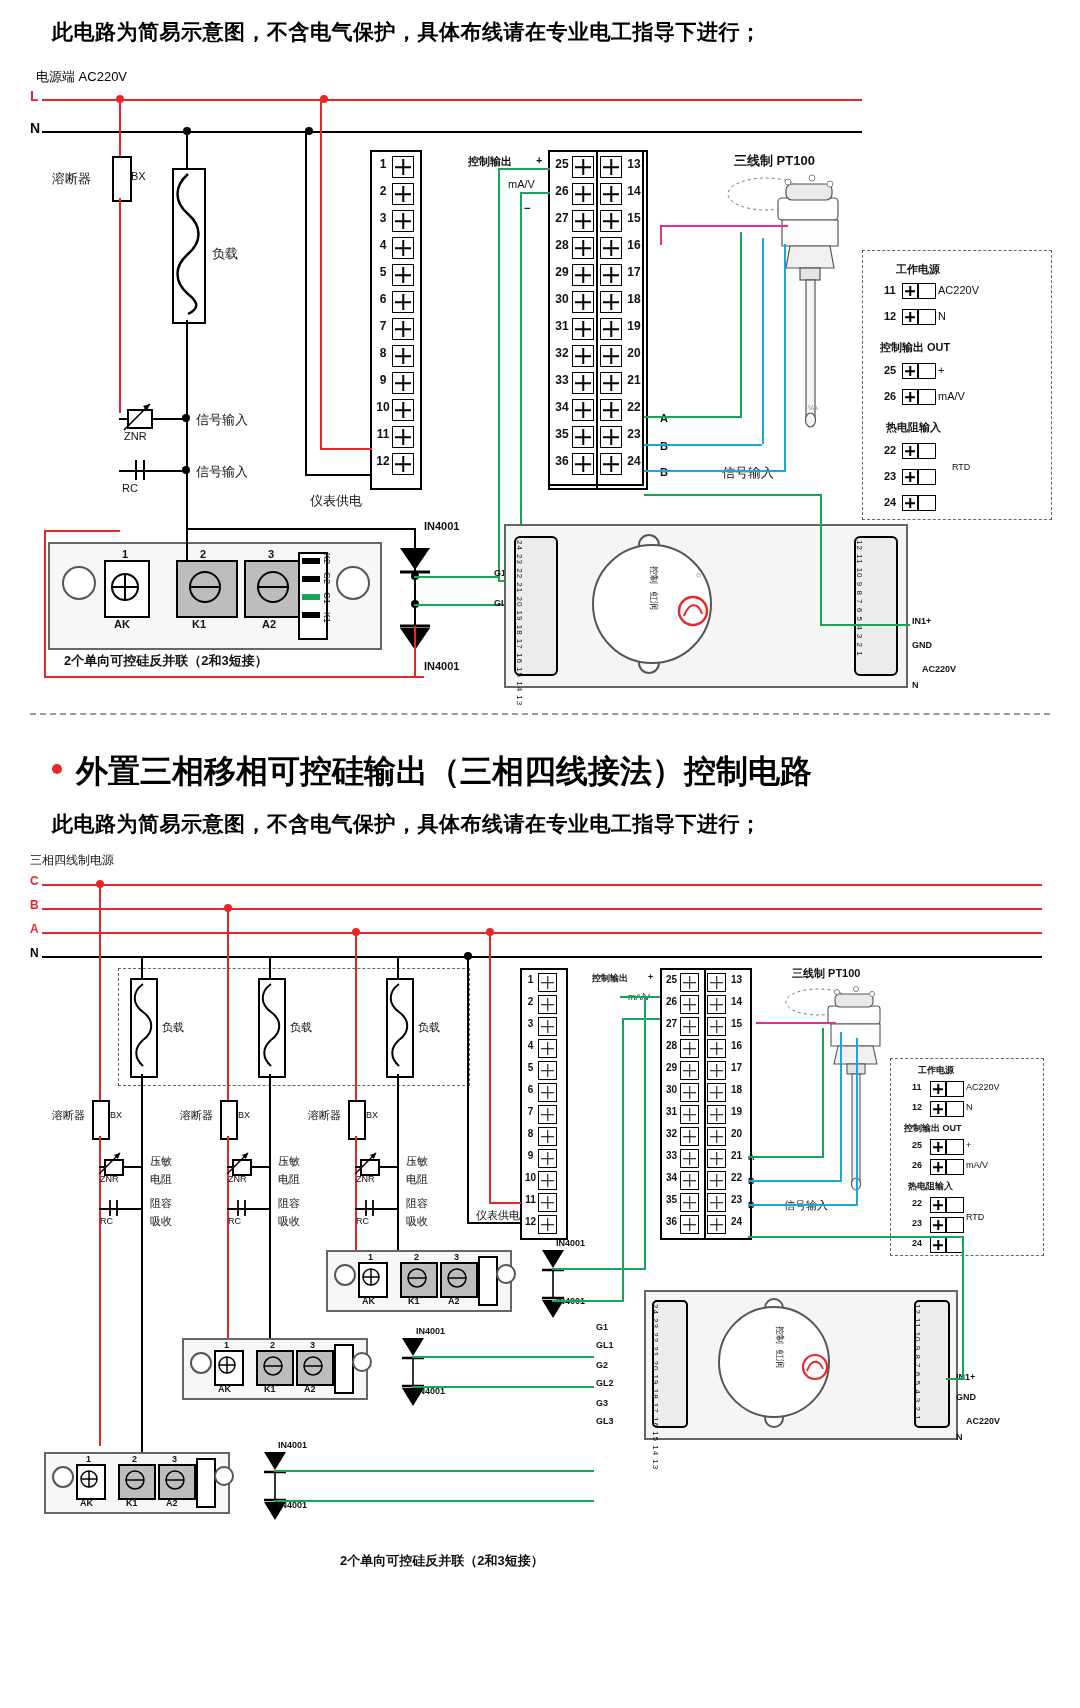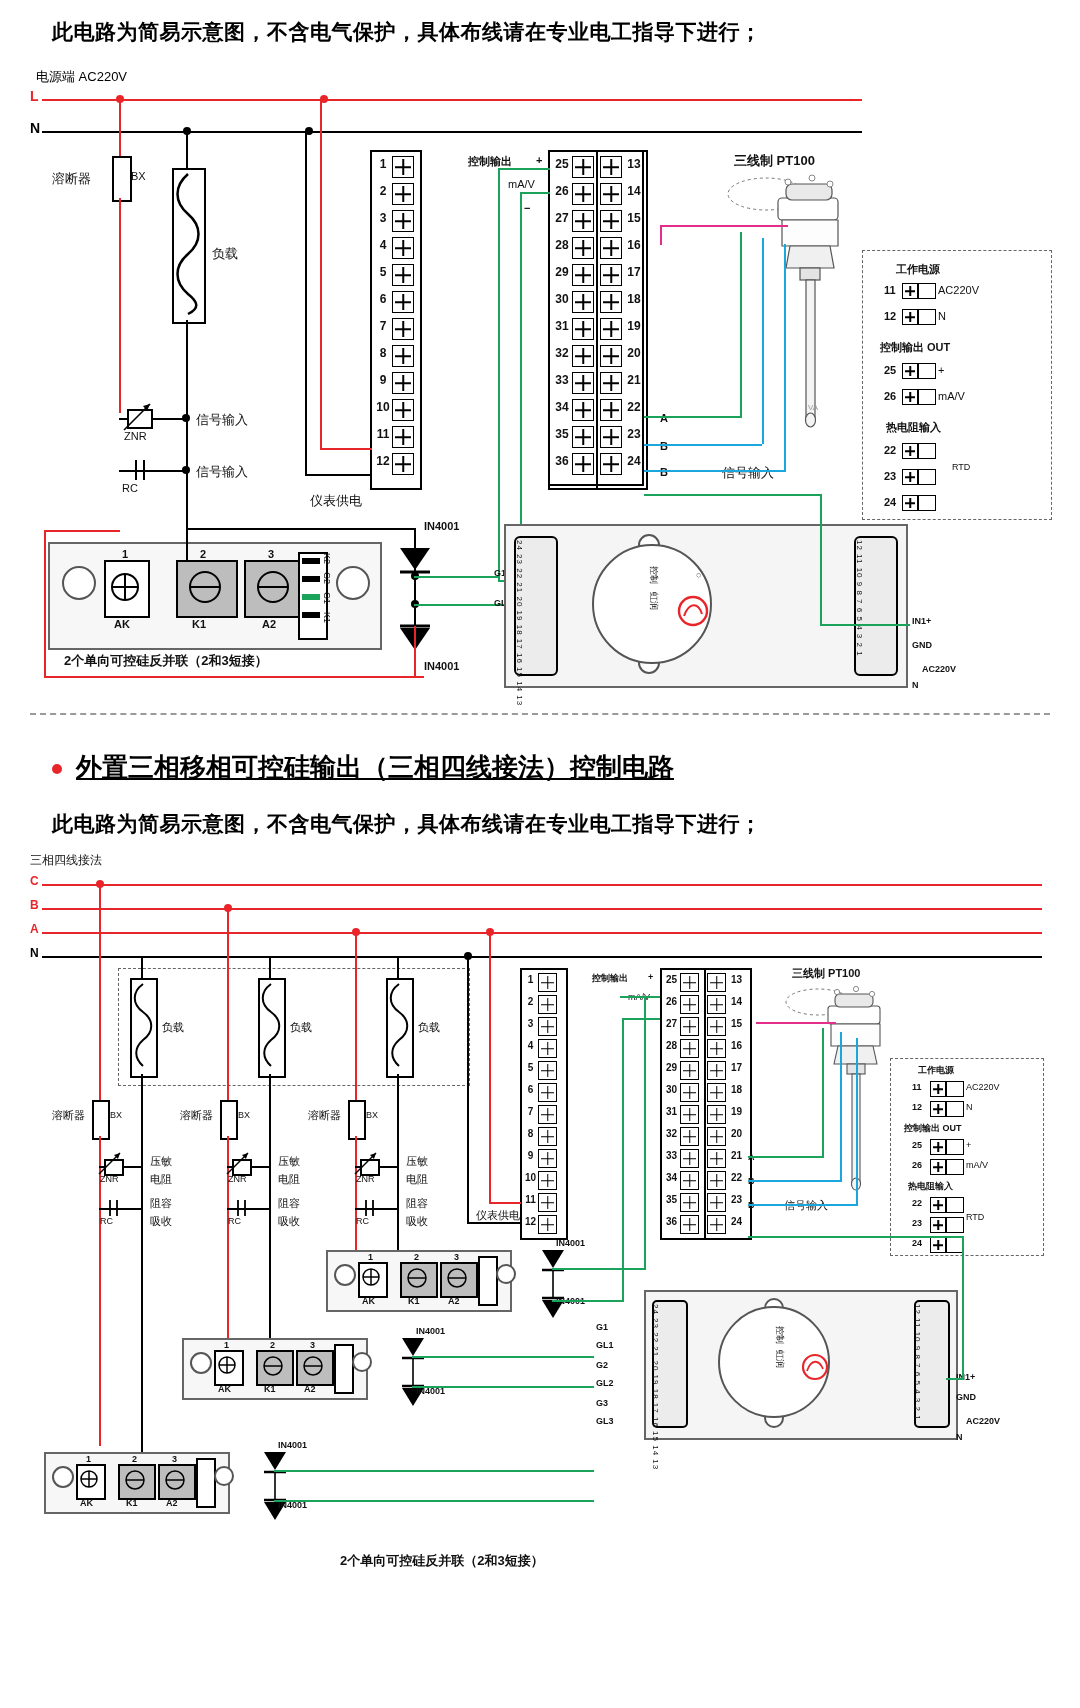--- a/index.html
+++ b/index.html
@@ -1,20 +1,20 @@
 <!DOCTYPE html>
 <html><head>
 <meta charset="utf-8">
 <style>
   html,body{margin:0;padding:0;background:#ffffff;}
   body{width:1080px;height:1708px;position:relative;font-family:"Liberation Sans","DejaVu Sans",sans-serif;color:#111;}
   .page{position:absolute;left:0;top:0;width:1080px;height:1708px;overflow:hidden;}
   .t{position:absolute;white-space:nowrap;}
   .note{font-size:21px;font-weight:bold;letter-spacing:.5px;}
-  .hdr{font-size:26px;font-weight:bold;text-decoration:underline;}
+  .hdr{font-size:32px;font-weight:bold;}
   .sm{font-size:13px;}
   .xs{font-size:11px;}
   .xxs{font-size:9px;}
   .red{color:#e8262a;}
   .blk{color:#000;}
   .line{position:absolute;}
   .hline{height:2px;background:#000;}
   .vline{width:2px;background:#000;}
   .rline{background:#e8262a;}
   .gline{background:#1aa35a;}
@@ -357,21 +357,21 @@
     <div class="line hline gline" style="left:520px;top:600px;width:0px;"></div>
   </div>
 
   <div class="divider"></div>
 
   <div>
     <div class="bullet" style="left:52px;top:764px;"></div>
     <div class="t hdr blk" style="left:76px;top:750px;">外置三相移相可控硅输出（三相四线接法）控制电路</div>
     <div class="t note blk" style="left:52px;top:810px;">此电路为简易示意图，不含电气保护，具体布线请在专业电工指导下进行；</div>
 
-    <div class="t" style="left:30px;top:852px;font-size:12px;">三相四线接法</div>
+    <div class="t" style="left:30px;top:852px;font-size:12px;">三相四线制电源</div>
 
     <div class="line hline rline" style="left:42px;top:884px;width:1000px;"></div>
     <div class="line hline rline" style="left:42px;top:908px;width:1000px;"></div>
     <div class="line hline rline" style="left:42px;top:932px;width:1000px;"></div>
     <div class="line hline" style="left:42px;top:956px;width:1000px;"></div>
     <div class="t red" style="left:30px;top:874px;font-size:12px;font-weight:bold;">C</div>
     <div class="t red" style="left:30px;top:898px;font-size:12px;font-weight:bold;">B</div>
     <div class="t red" style="left:30px;top:922px;font-size:12px;font-weight:bold;">A</div>
     <div class="t blk" style="left:30px;top:946px;font-size:12px;font-weight:bold;">N</div>
 

